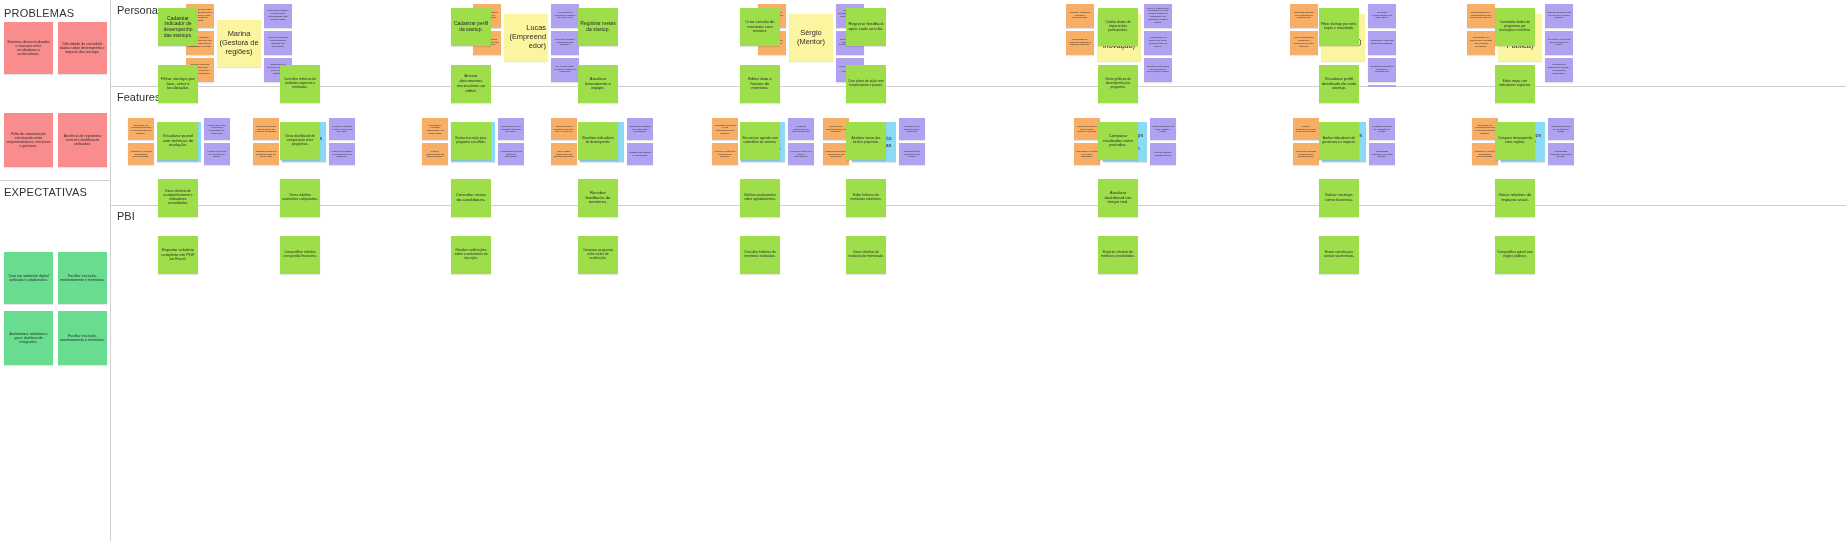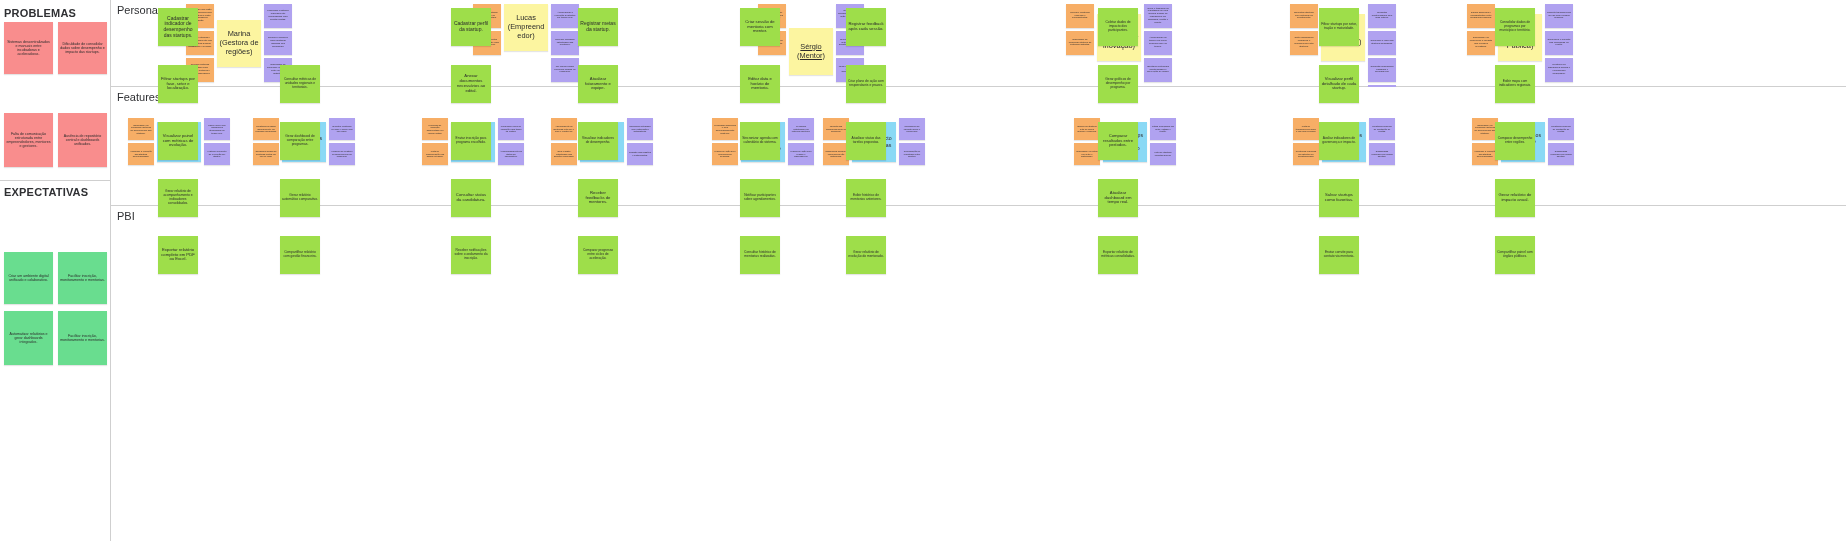--- a/index.html
+++ b/index.html
@@ -11,21 +11,21 @@
   }
   .board { position: relative; width: 1846px; height: 541px; background: #fff; }
 
   
   .sidebar {
     position: absolute; left: 0; top: 0; width: 111px; height: 541px;
     border-right: 1px solid #cfcfcf; background: #fff;
   }
   .side-sec-title {
     font-size: 11px; color: #2f3033; letter-spacing: .2px;
-    padding: 7px 0 0 4px; font-weight: 700;
+    padding: 7px 0 0 4px; font-weight: 400;
   }
   .side-divider {
     position: absolute; left: 0; width: 111px; height: 1px; background: #cfcfcf;
   }
   .side-grid { position: absolute; left: 4px; width: 104px; }
   .side-row { display: flex; gap: 5px; }
 
   
   .sticky {
     display: flex; align-items: center; justify-content: center;
@@ -135,34 +135,34 @@
       <div class="sticky s-purple p-small">Demora excessiva para identificar gargalos dos programas.</div>
       <div class="sticky s-purple p-small">Dificuldade de comparar resultados entre coortes distintas.</div>
     </div>
   </div>
 
   <div class="persona-group" style="left:473px;">
     <div class="pg-col">
       <div class="sticky s-orange p-small">Preencher múltiplos formulários em diferentes portais.</div>
       <div class="sticky s-orange p-small">Perda documentos organizadamente para cada programa.</div>
     </div>
-    <div class="sticky s-yellow p-name" style="">Lucas (Empreendedor)</div>
+    <div class="sticky s-yellow p-name" style="margin-top:10px;text-align:right;">Lucas (Empreendedor)</div>
     <div class="pg-col">
       <div class="sticky s-purple p-small">Acompanhar a evolução da startup em tempo real.</div>
       <div class="sticky s-purple p-small">Receber feedback estruturado dos mentores.</div>
       <div class="sticky s-purple p-small">Ter clareza sobre próximos passos no programa.</div>
     </div>
   </div>
 
   <div class="persona-group" style="left:758px;">
     <div class="pg-col">
       <div class="sticky s-orange p-small">Agendar e registrar sessões de mentoria sem retrabalho.</div>
       <div class="sticky s-orange p-small">Visualizar o histórico de cada mentorado.</div>
     </div>
-    <div class="sticky s-yellow p-name" style="margin-top:24px;text-decoration:underline;">Sérgio (Mentor)</div>
+    <div class="sticky s-yellow p-name" style="margin-top:10px;">Sérgio (Mentor)</div>
     <div class="pg-col">
       <div class="sticky s-purple p-small">Registrar os feedbacks e planos de ação em um único lugar.</div>
       <div class="sticky s-purple p-small">Receber lembretes automáticos das sessões agendadas.</div>
       <div class="sticky s-purple p-small">Medir a evolução das startups acompanhadas.</div>
     </div>
   </div>
 
   <div class="persona-group" style="left:1066px;">
     <div class="pg-col">
       <div class="sticky s-orange p-small">Receber relatórios manuais e inconsistentes.</div>

